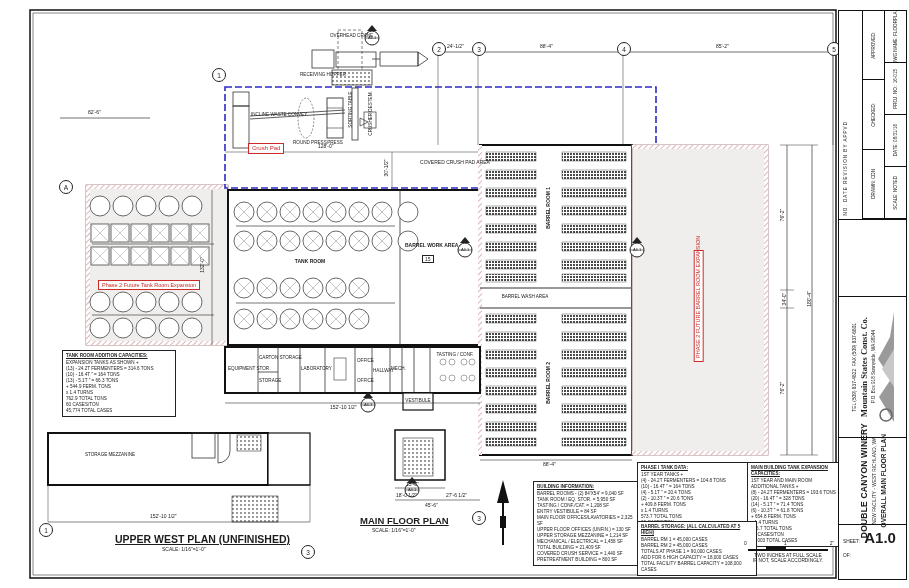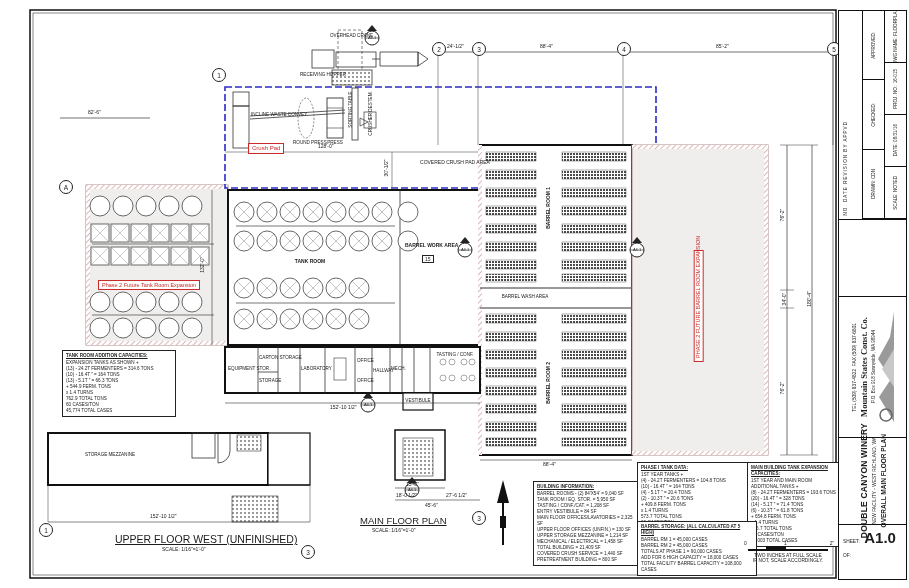--- a/index.html
+++ b/index.html
@@ -10,21 +10,21 @@
   .dim{position:absolute;font-size:5px;white-space:nowrap;color:#222;}
   .rot{transform:rotate(-90deg);transform-origin:center;}
   .redbox{position:absolute;border:1px solid #cc2a2a;color:#cc2a2a;background:rgba(255,255,255,.85);
           font-size:6px;padding:0 3px;white-space:nowrap;line-height:1.5;}
   .redbox.vert{writing-mode:vertical-rl;transform:rotate(180deg);font-size:5.5px;padding:3px 0;line-height:1.4;}
   .bubble{position:absolute;width:12px;height:12px;border:1px solid #222;border-radius:50%;
           background:#fff;font-size:6.5px;display:flex;align-items:center;justify-content:center;}
   .note{position:absolute;border:1px solid #222;background:#fff;padding:2px 3px;font-size:4.6px;line-height:1.3;}
   .note .t{text-decoration:underline;font-weight:bold;margin-bottom:1px;}
   .note .b{white-space:pre-line;}
-  .ptitle{position:absolute;font-weight:normal;font-size:9.5px;text-decoration:underline;white-space:nowrap;}
+  .ptitle{position:absolute;font-weight:bold;font-size:9.5px;text-decoration:underline;white-space:nowrap;}
   .pscale{position:absolute;font-size:5px;white-space:nowrap;}
   .roombox{position:absolute;border:1px solid #222;background:#fff;font-size:5px;padding:0 2px;}
   .vt{writing-mode:vertical-rl;transform:rotate(180deg);white-space:nowrap;}
   
   #tblock{position:absolute;left:838px;top:10px;width:67px;height:568px;border:1.5px solid #111;background:#fff;
           display:flex;flex-direction:column;}
   #tblock .sec{border-bottom:1px solid #111;position:relative;}
   .cellcol{display:flex;flex-direction:column;border-left:1px solid #111;}
   .cell{border-bottom:1px solid #111;flex:1;display:flex;align-items:center;justify-content:center;overflow:hidden;}
   .cell .vt{font-size:4.6px;}
@@ -338,21 +338,21 @@
   <div class="bubble" style="left:472px;top:511px">3</div>
 
   <div class="lbl" style="left:364px;top:36px;width:16px;font-size:4px">A4.1</div>
   <div class="lbl" style="left:457px;top:248px;width:16px;font-size:4px">A4.1</div>
   <div class="lbl" style="left:629px;top:248px;width:16px;font-size:4px">A4.1</div>
   <div class="lbl" style="left:360px;top:403px;width:16px;font-size:4px">A4.1</div>
   <div class="lbl" style="left:404px;top:488px;width:16px;font-size:4px">A4.1</div>
 
   <div class="ptitle" style="left:360px;top:515px">MAIN FLOOR PLAN</div>
   <div class="pscale" style="left:372px;top:527px">SCALE: 1/16"=1'-0"</div>
-  <div class="ptitle" style="left:115px;top:533px;font-size:10.5px">UPPER FLOOR WEST (UNFINISHED)</div>
+  <div class="ptitle" style="left:115px;top:533px;font-size:10.5px">UPPER WEST PLAN (UNFINISHED)</div>
   <div class="pscale" style="left:162px;top:546px">SCALE: 1/16"=1'-0"</div>
 
   <div class="note" style="left:62px;top:350px;width:106px">
     <div class="t">TANK ROOM ADDITION CAPACITIES:</div>
     <div class="b">EXPANSION TANKS AS SHOWN +
 (13) - 24.2T FERMENTERS = 314.6 TONS
 (10) - 16.4T  "  = 164 TONS
 (13) - 5.1T  "  = 66.3 TONS
 + 544.9 FERM. TONS
 x 1.4 TURNS

